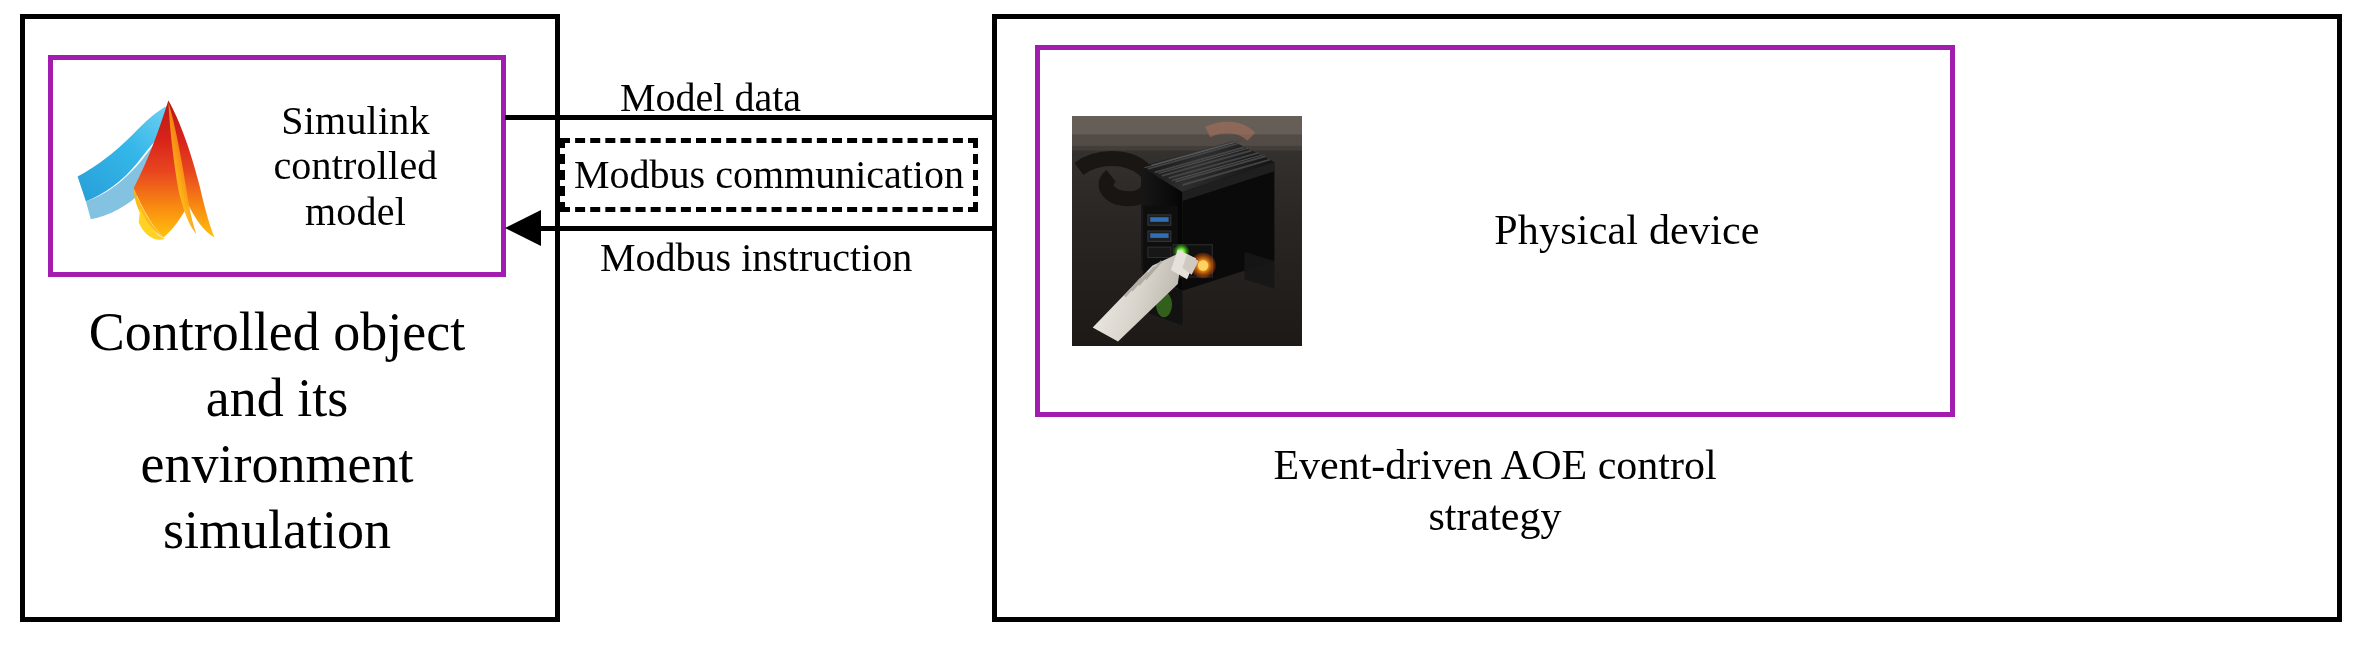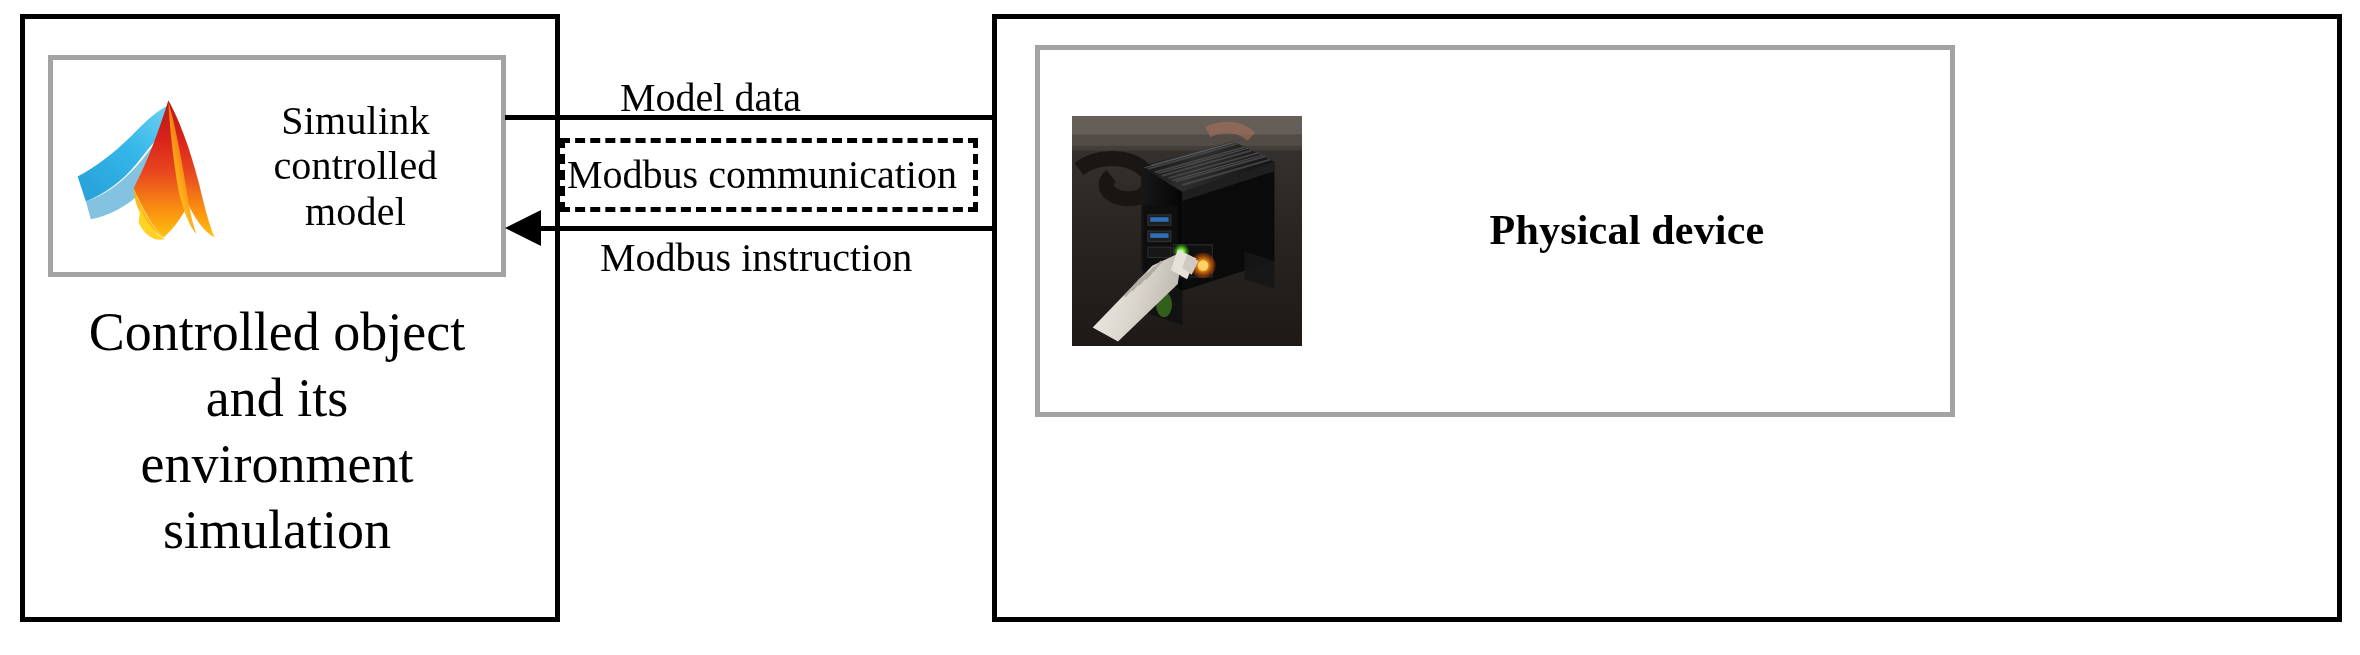--- a/index.html
+++ b/index.html
@@ -24,21 +24,21 @@
     border: 5px solid #000;
     box-sizing: border-box;
     background: #fff;
   }
   #left-outer  { left: 20px;  top: 14px;  width: 540px;  height: 608px; }
   #right-outer { left: 992px; top: 14px;  width: 1350px; height: 608px; }
 
   
   .inner-box {
     position: absolute;
-    border: 5px solid #a3a3a3;
+    border: 5px solid #a21caf;
     box-sizing: border-box;
     background: #fff;
   }
   #left-inner  { left: 48px;   top: 55px; width: 458px; height: 222px; }
   #right-inner { left: 1035px; top: 45px; width: 920px; height: 372px; }
 
   
   .inner-content {
     position: absolute;
     inset: 0;
@@ -82,21 +82,20 @@
   #device-photo-wrap svg { width: 100%; height: 100%; display: block; }
 
   #physical-device-label {
     flex: 1 1 auto;
     text-align: center;
     font-size: 42px;
     line-height: 1.14;
     letter-spacing: 0.2px;
     padding-left: 10px;
     padding-right: 8px;
-    font-weight: bold;
   }
 
   
   .caption {
     position: absolute;
     text-align: center;
     font-size: 54px;
     line-height: 1.22;
     white-space: pre-line;
   }
@@ -143,20 +142,21 @@
   
   #modbus-dashed-box {
     position: absolute;
     left: 560px; top: 138px;
     width: 418px; height: 74px;
     border: 5px dashed #000;
     box-sizing: border-box;
     background: transparent;
     display: flex;
     align-items: center;
+    justify-content: center;
   }
   #modbus-label {
     font-size: 40px;
     line-height: 1;
     white-space: nowrap;
     background: #fff;
     padding: 0 2px;
   }
 </style>
 </head>
@@ -320,14 +320,16 @@
               <path d="M60 141 L46 157"></path>
           </g>
           <path d="M92 116 L108 124 L100 142 L86 134 Z" fill="#e6e2da"></path>
           <path d="M100 120 L110 126 L104 138 L96 132 Z" fill="#cfcac1"></path>
         </svg>
       </div>
       <div id="physical-device-label">Physical device</div>
     </div>
   </div>
 
+  <div class="caption" id="right-caption">Event-driven AOE control
+strategy</div>
 
 </div>
 
 </body></html>

